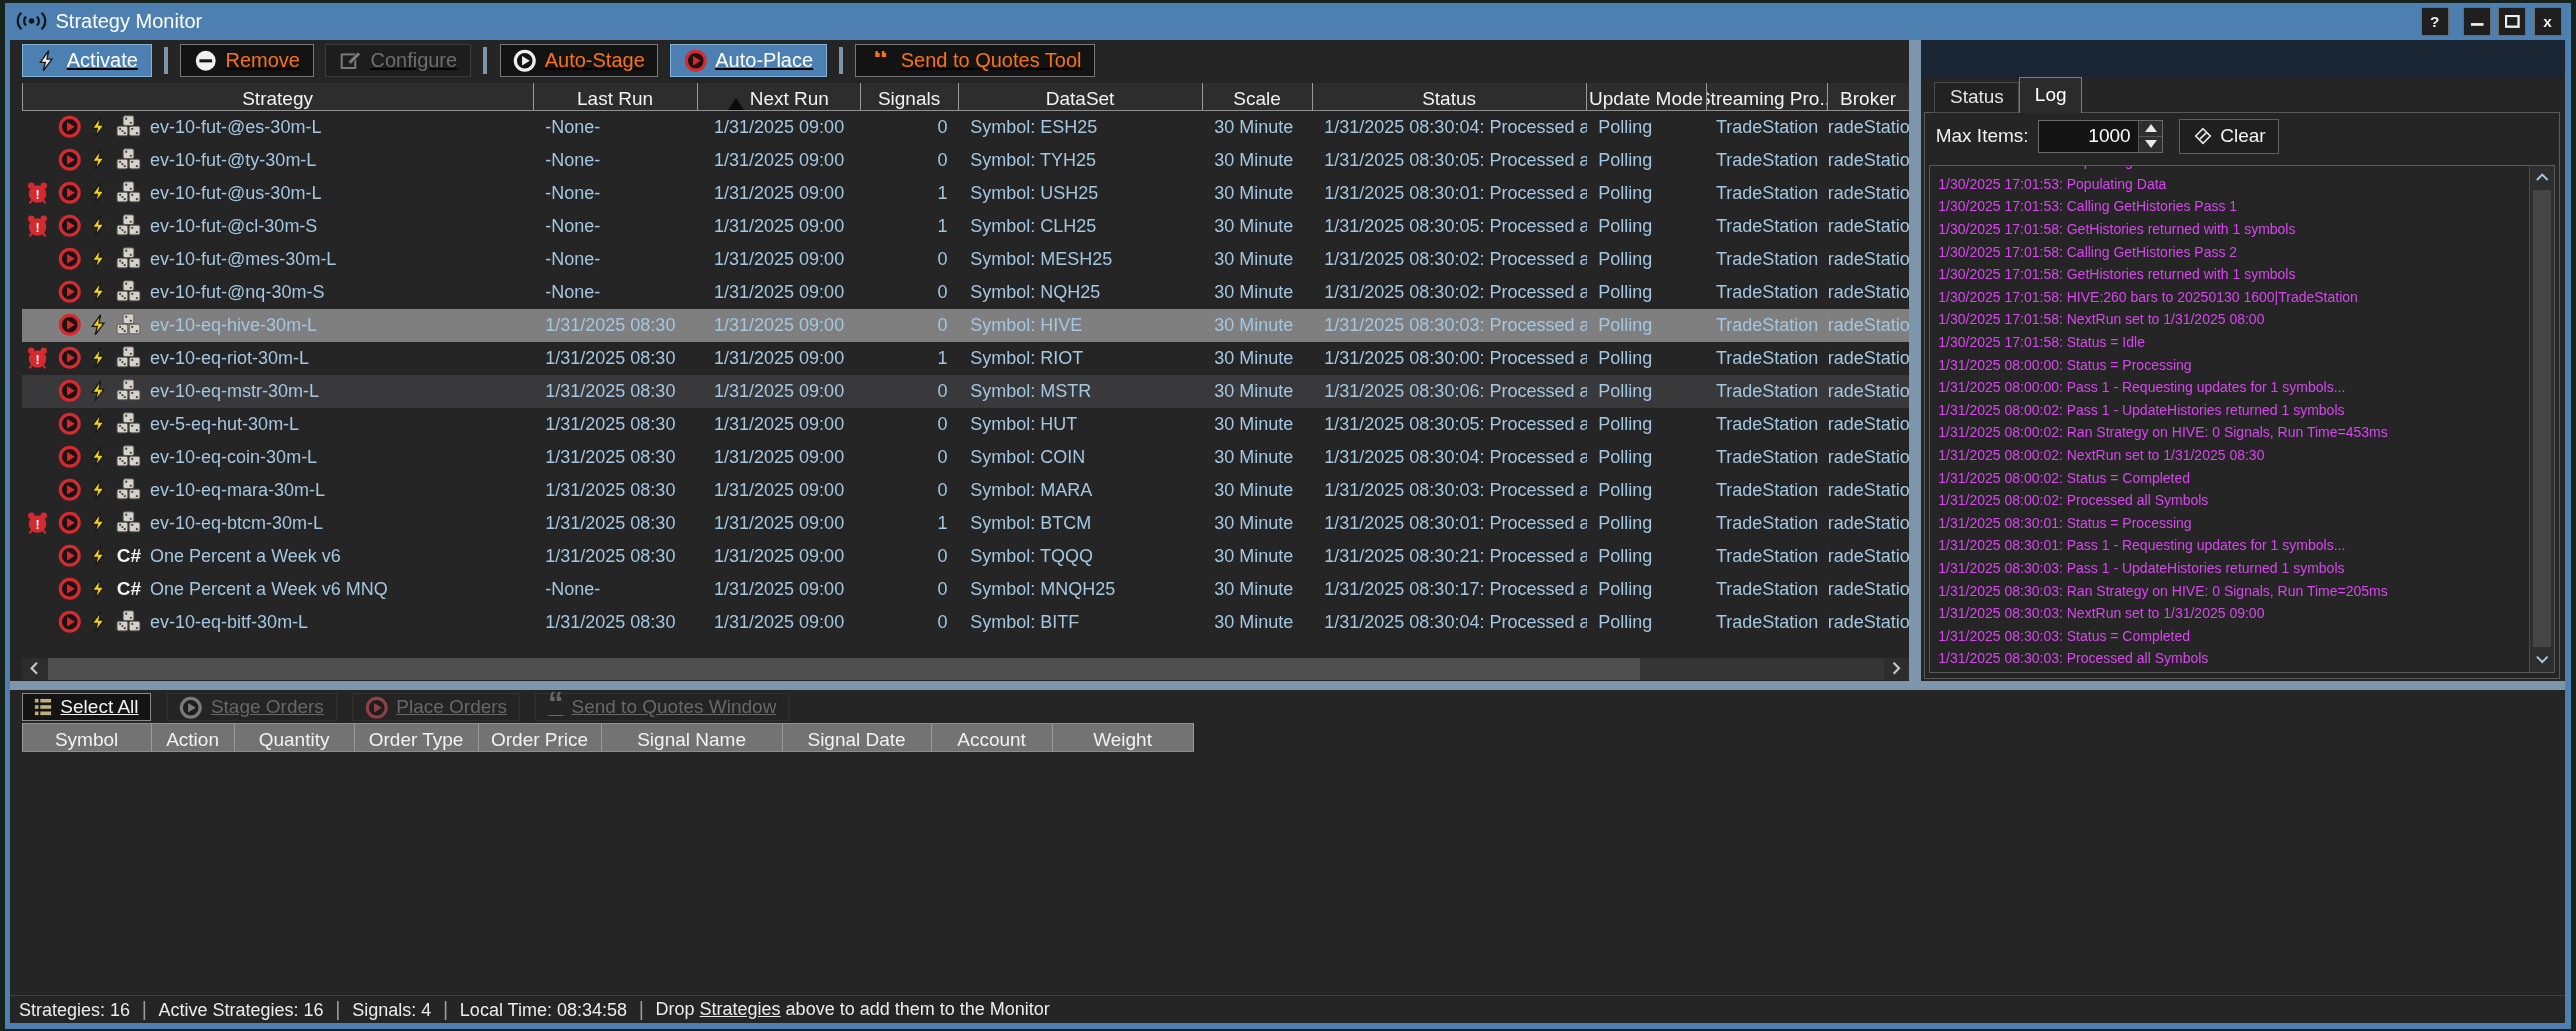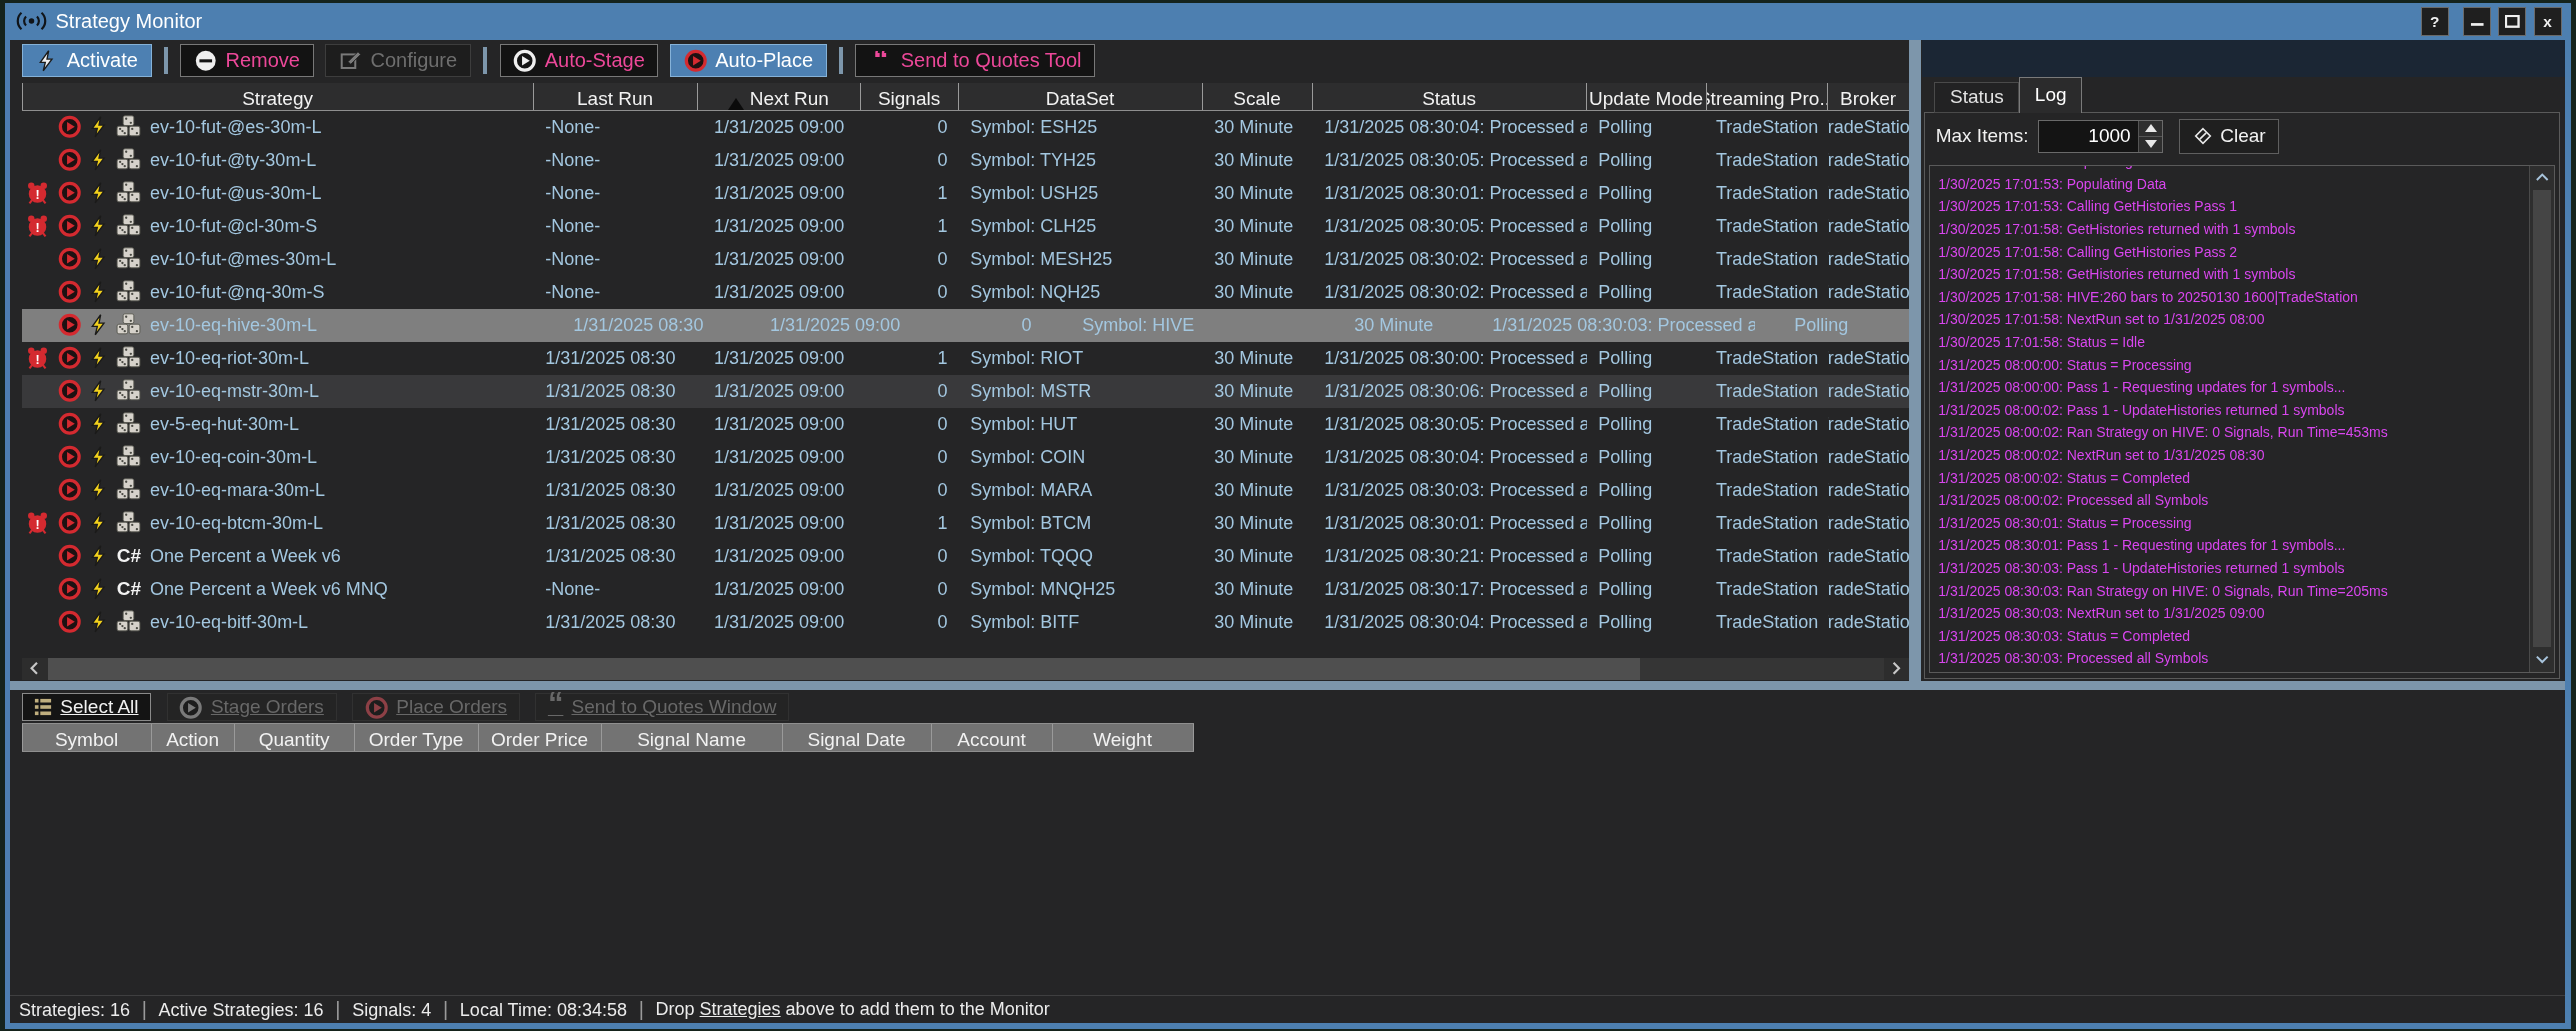--- a/index.html
+++ b/index.html
@@ -7,27 +7,27 @@
   .window{position:absolute;left:4.5px;top:2.7px;width:2566px;height:1026px;background:#4d7fb0;}
   .titlebar{height:37px;display:flex;align-items:center;color:#fff;font-size:20px;padding-left:11px;position:relative;}
   .titlebar .t-icon{width:31px;height:22px;margin-right:9px;display:inline-flex;align-items:center;}
   .win-controls{position:absolute;right:9px;top:4.5px;display:flex;gap:7.2px;}
   .win-btn{width:26px;height:27px;background:#1f1f1f;border:1.8px solid #6a6a6a;color:#f0f0f0;
     display:flex;align-items:center;justify-content:center;font-size:15.4px;font-weight:bold;}
   .win-btn.help{margin-right:7.2px;}
   .inner{position:absolute;left:5.4px;top:37px;width:2555px;height:983px;background:#252526;overflow:hidden;}
 
   
-  .toolbar{position:absolute;left:0;top:0;width:1902px;height:42px;background:#252526;display:flex;align-items:center;padding-left:11.7px;box-sizing:border-box;}
+  .toolbar{position:absolute;left:0;top:0;width:1902px;height:42px;background:#252526;display:flex;align-items:center;padding-left:11.7px;box-sizing:border-box;text-decoration:underline;}
   .tb-group{display:flex;gap:11.7px;align-items:center;}
   .tb-sep{width:3.6px;height:27px;background:#7d96ab;margin:0 12.6px;}
   .btn{display:flex;align-items:center;gap:8.1px;height:33px;padding:0 12.6px;font-size:20px;box-sizing:border-box;white-space:nowrap;}
   .btn .bicon{display:inline-flex;width:23.5px;height:23.5px;align-items:center;justify-content:center;}
   .btn.active{background:#4d80b2;border:1.8px solid #85b2d8;color:#fff;}
-  .btn.normal{background:#131313;border:1.8px solid #787878;color:#ec4899;}
+  .btn.normal{background:#131313;border:1.8px solid #787878;color:#f97316;}
   .btn.disabled{background:#1d1d1d;border:1.8px solid #3d3d3d;color:#6e6e6e;}
   .quote-glyph{font-size:31px;line-height:18px;font-weight:bold;height:20px;overflow:hidden;}
 
   
   .table-region{position:absolute;left:11.7px;top:43px;width:1888px;}
   .thead,.trow{display:grid;}
   .thead{height:27px;background:#2d2d2e;border-bottom:0.9px solid #8f8f8f;}
   .th{color:#f2f2f2;font-size:19px;display:flex;align-items:flex-end;justify-content:center;border-right:0.9px solid #9a9a9a;box-sizing:border-box;gap:5.4px;overflow:hidden;white-space:nowrap;}
   .th:first-child{border-left:0.9px solid #9a9a9a;}
   .sort-asc{width:0;height:0;border-left:8.1px solid transparent;border-right:8.1px solid transparent;border-bottom:12.6px solid #0b0b0b;}
@@ -550,21 +550,21 @@
             <div class="td left">-None-</div>
             <div class="td center">1/31/2025 09:00</div>
             <div class="td right">0</div>
             <div class="td left">Symbol: NQH25</div>
             <div class="td left">30 Minute</div>
             <div class="td left">1/31/2025 08:30:02: Processed all...</div>
             <div class="td left">Polling</div>
             <div class="td center">TradeStation</div>
             <div class="td center">TradeStation</div>
           </div>
-          <div class="trow sel1" style="grid-template-columns: 512px 164px 163px 98px 244px 110px 274px 120px 121px 82px; gap: 28px;">
+          <div class="trow sel1" style="grid-template-columns: 512px 164px 163px 98px 244px 110px 274px 120px 121px 82px;">
             <div class="td strat-cell">
               <span class="islot"></span>
               <span class="islot">
                 <span>
                   <svg width="23.5" height="23.5" viewBox="0 0 26 26">
                     <circle cx="13" cy="13" r="10.4" fill="#1d1112" stroke="#d42a30" stroke-width="3.6"></circle>
                     <path d="M10 7.8 L18.6 13 L10 18.2 Z" fill="#d42a30"></path>
                   </svg>
                 </span>
               </span>

